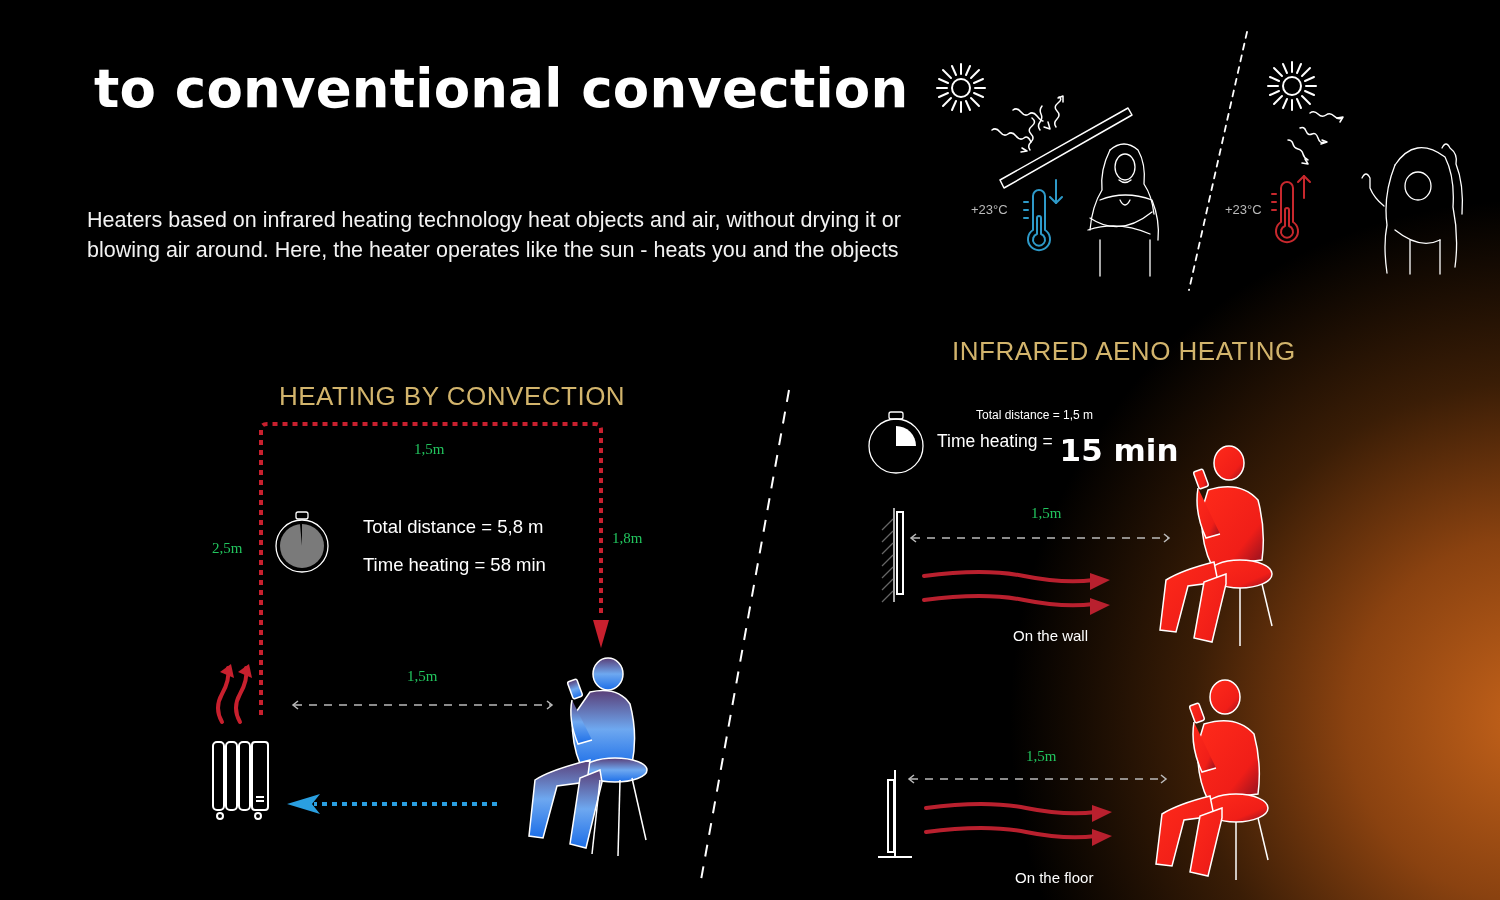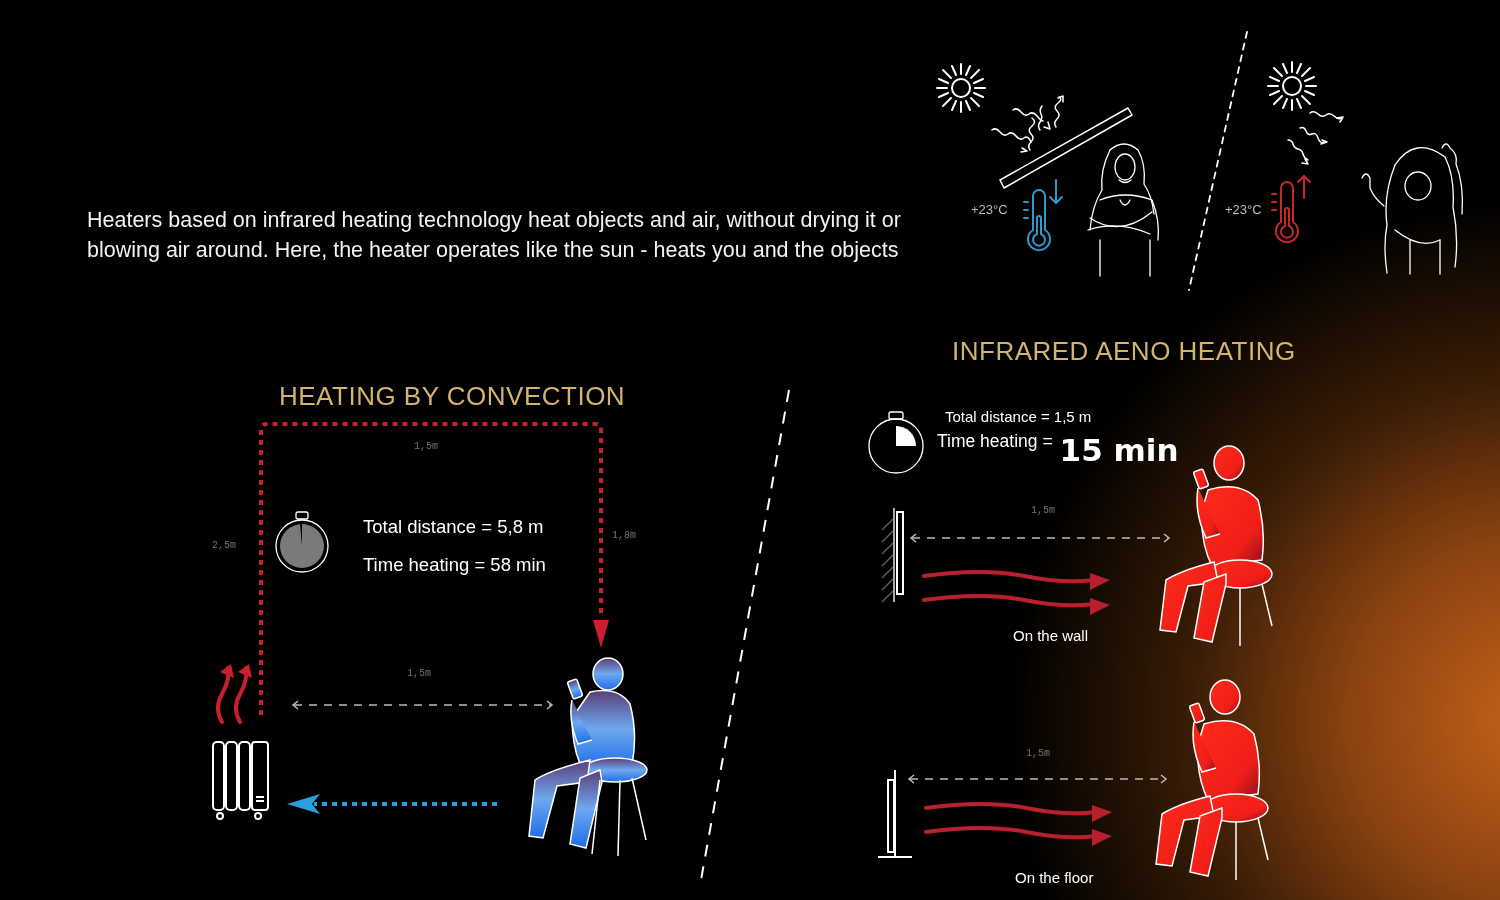--- a/index.html
+++ b/index.html
@@ -14,33 +14,34 @@
     left: 94px; top: 60px; font-size: 53px; font-weight: 700; line-height: 57px; letter-spacing: 0.2px;
     font-family: "DejaVu Sans", sans-serif;
   }
   .subtitle {
     left: 87px; top: 206px; width: 850px; font-size: 21.5px; line-height: 29.5px; color: #f2f2f2;
     font-family: "Liberation Sans", sans-serif;
   }
   .section-heading {
     font-size: 26px; color: #d2b46c; letter-spacing: 0.5px; font-family: "Liberation Sans", sans-serif;
   }
-  .dim { font-size: 10px; color: #737373; font-family: Liberation Mono, monospace; }
+  .dim { font-size: 15px; color: #22c55e; font-family: Liberation Serif, serif; }
   .stat { font-size: 18.5px; color: #fff; font-family: "Liberation Sans", sans-serif; }
   .stat-big { font-size: 31px; font-weight: 700; font-family: "DejaVu Sans", sans-serif; }
   .caption { font-size: 15px; color: #fff; font-family: "Liberation Sans", sans-serif; }
   .temp { font-size: 13px; color: #bbb; font-family: "Liberation Sans", sans-serif; }
   svg.layer { position: absolute; left: 0; top: 0; }
 </style>
 </head>
 <body>
 
 <div class="bg-glow"></div>
 
 <div class="abs title">
+  <div>to conventional convection</div>
 </div>
 <div class="abs subtitle">Heaters based on infrared heating technology heat objects and air, without drying it or blowing air around. Here, the heater operates like the sun - heats you and the objects</div>
 
 <svg class="layer" width="1500" height="900" fill="none" stroke="#fff" stroke-linecap="round" stroke-linejoin="round">
 
   <g transform="translate(961,88)" stroke-width="2">
     <circle r="9"></circle>
     <g>
       <line x1="0" y1="-14" x2="0" y2="-24"></line>
         <line x1="0" y1="14" x2="0" y2="24"></line>
@@ -303,21 +304,21 @@
     <rect x="1196" y="470" width="10" height="18" rx="2" fill="url(#warmPerson)" transform="rotate(-20 1201 479)"></rect>
     <path d="M1198,488 q-4,24 8,50 l14,-4" fill="url(#warmPerson)"></path>
     <ellipse cx="1240" cy="574" rx="32" ry="14" fill="url(#warmPerson)"></ellipse>
     <path d="M1214,562 q-32,8 -48,18 l-6,50 l16,2 l12,-46 l30,-4 z" fill="url(#warmPerson)"></path>
     <path d="M1226,574 l-22,8 l-10,56 l18,4 l14,-58 z" fill="url(#warmPerson)"></path>
     <line x1="1240" y1="588" x2="1240" y2="646"></line>
     <line x1="1262" y1="584" x2="1272" y2="626"></line>
   </g>
 </svg>
 
-<div class="abs stat" style="left:945px; top:408px; font-size:15px;">Total distance = 1,5 m</div>
+<div class="abs stat" style="left:976px; top:408px; font-size:12px;">Total distance = 1,5 m</div>
 <div class="abs stat" style="left:937px; top:432px; font-size:17.5px; display:flex; align-items:flex-start; gap:7px;">
   <span style="position:relative; top:-1px;">Time heating =</span>
   <span class="stat-big">15 min</span>
 </div>
 
 <div class="abs dim" style="left:1031px; top:505px;">1,5m</div>
 <div class="abs caption" style="left:1013px; top:627px;">On the wall</div>
 <div class="abs dim" style="left:1026px; top:748px;">1,5m</div>
 <div class="abs caption" style="left:1015px; top:869px;">On the floor</div>
 

